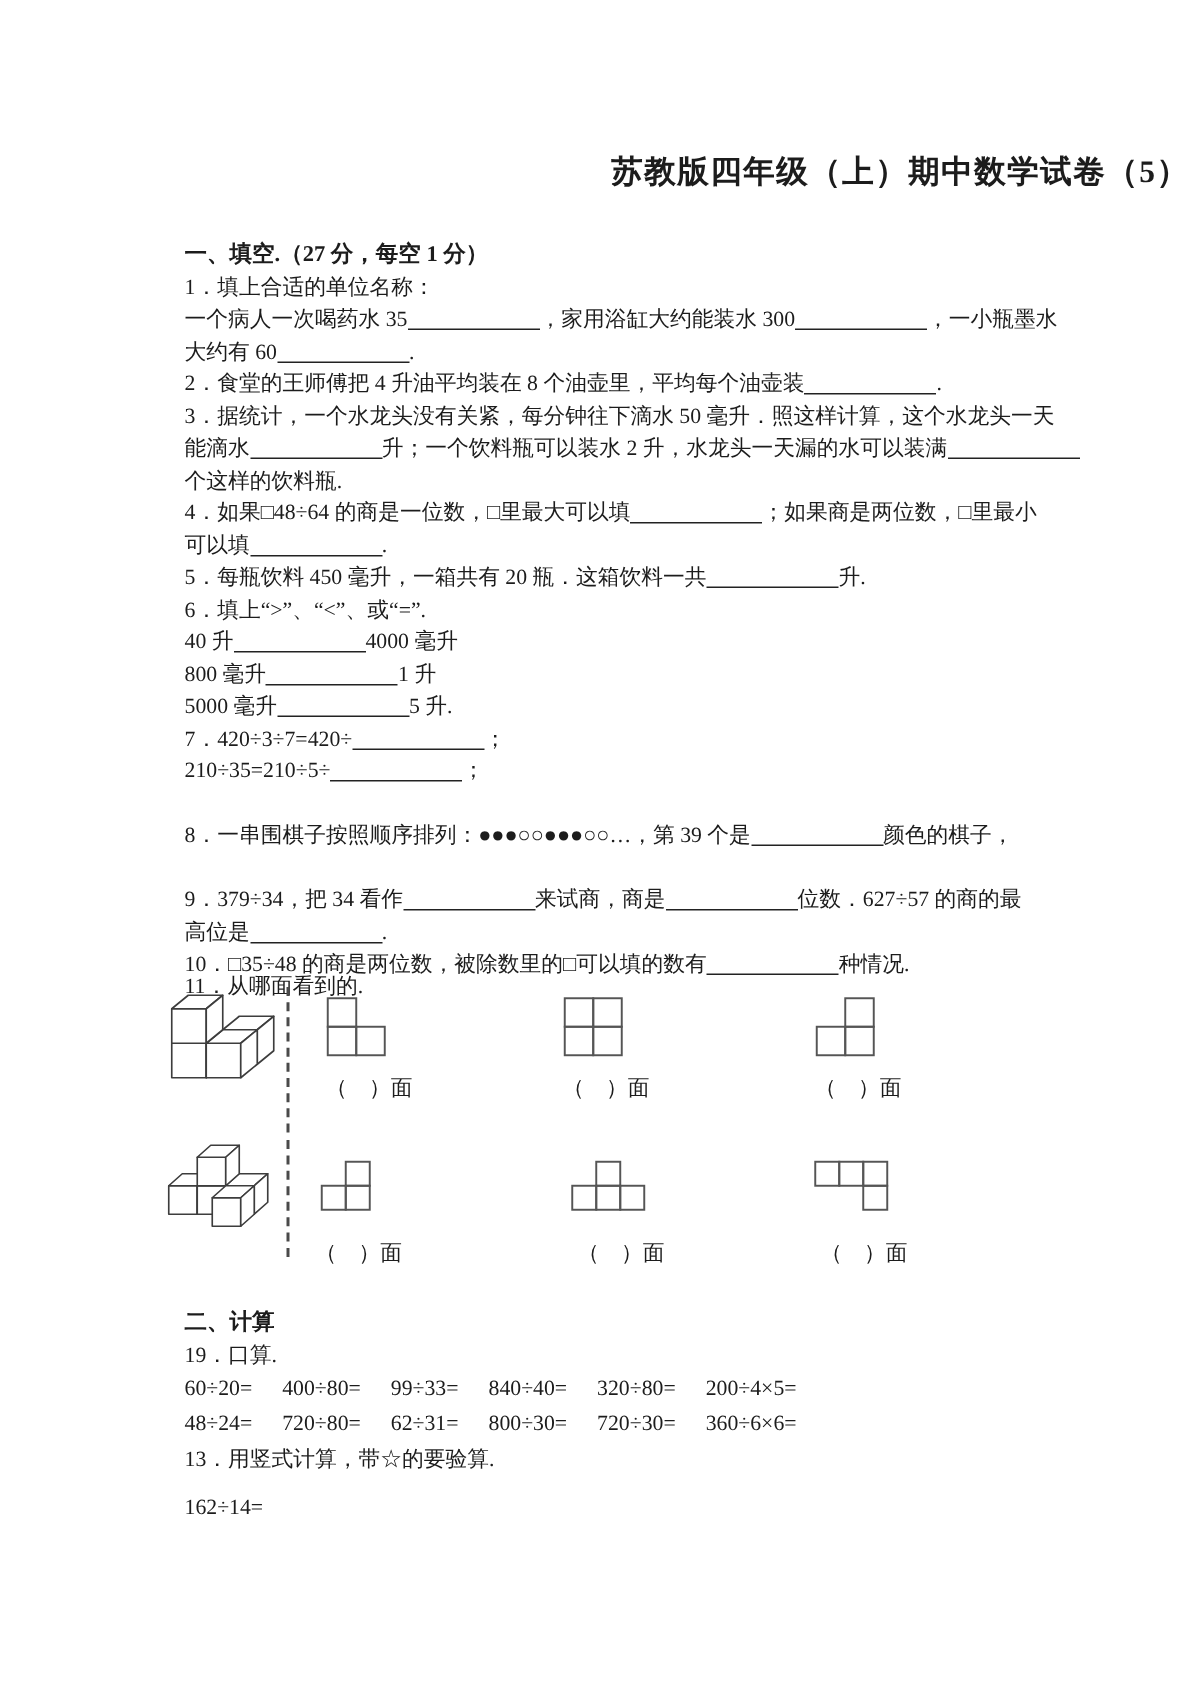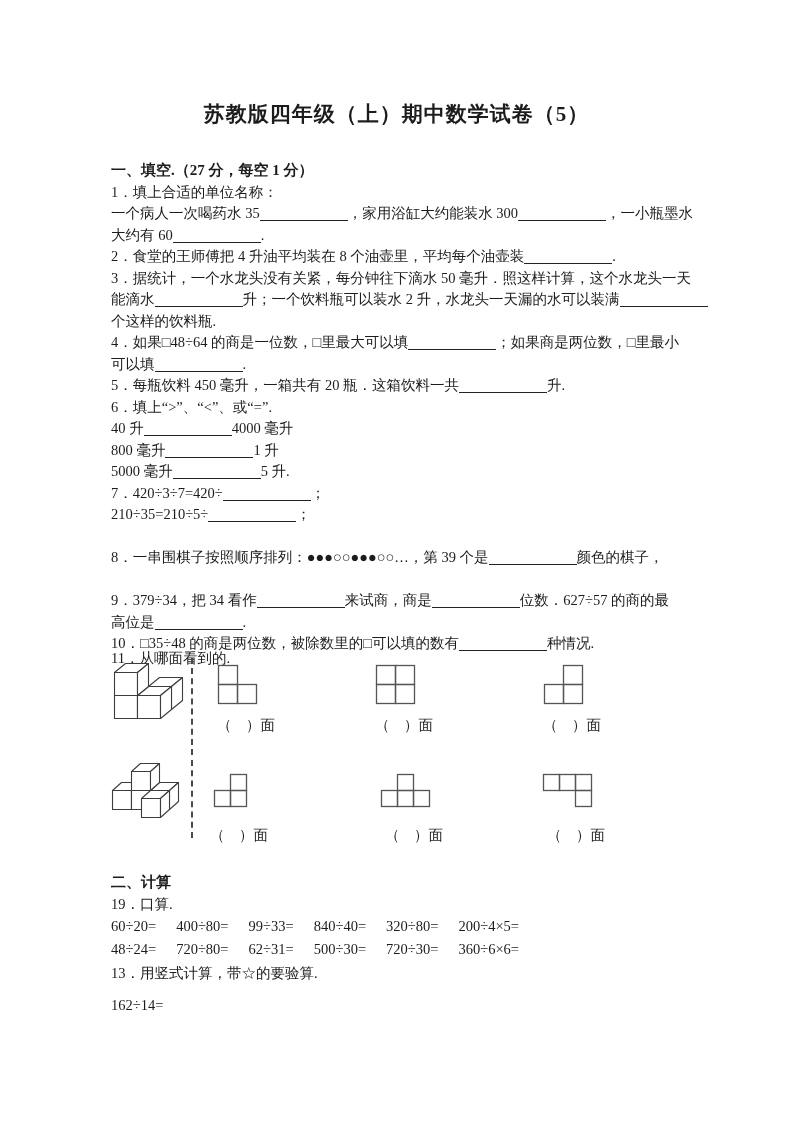--- a/index.html
+++ b/index.html
@@ -1,21 +1,21 @@
 <!DOCTYPE html>
 <html><head>
 <meta charset="utf-8">
 <style>
   html,body{margin:0;padding:0;}
   body{width:793px;height:1122px;background:#ffffff;position:relative;
        font-family:"Liberation Serif","DejaVu Serif",serif;color:#1c1c1c;overflow:hidden;}
-  .title{position:absolute;top:100px;left:0;width:793px;text-align:center;
+  .title{position:absolute;top:100px;left:0;width:793px;text-align:right;
          font-size:21px;font-weight:bold;letter-spacing:1px;white-space:nowrap;}
   .content{position:absolute;left:111px;top:0;width:640px;height:1122px;}
-  .line{position:absolute;left:0;white-space:nowrap;font-size:14.5px;line-height:20px;text-align:center;}
+  .line{position:absolute;left:12px;white-space:nowrap;font-size:14.5px;line-height:20px;text-align:center;}
   .bold{font-weight:bold;font-size:15px;}
   .blank{display:inline-block;width:88px;height:12px;border-bottom:1.3px solid #222;
          vertical-align:-3px;}
   .fig-row{position:absolute;left:0;width:610px;}
   .dash-sep{position:absolute;width:0;border-left:2px dashed #4a4a4a;}
   .cube-fig,.opt-shape{position:absolute;}
   .opt-caption{position:absolute;width:76px;text-align:center;font-size:14.5px;white-space:nowrap;}
   .oral-item{display:inline-block;margin-right:20px;}
 </style>
 </head>
@@ -121,16 +121,16 @@
           <rect x="17.5" y="1.5" width="16" height="16" fill="none" stroke="#555555" stroke-width="1.3"></rect>
           <rect x="33.5" y="1.5" width="16" height="16" fill="none" stroke="#555555" stroke-width="1.3"></rect>
           <rect x="33.5" y="17.5" width="16" height="16" fill="none" stroke="#555555" stroke-width="1.3"></rect>
         </svg></div>
       <div class="opt-caption" style="left: 427px; top: 68px;">（　）面</div>
     </div>
 
   <div class="line bold" style="top:872px">二、计算</div>
   <div class="line fill-line" style="top:894px">19．口算.</div>
   <div class="line" style="top:916px" id="oral0"><span class="oral-item">60÷20=</span><span class="oral-item">400÷80=</span><span class="oral-item">99÷33=</span><span class="oral-item">840÷40=</span><span class="oral-item">320÷80=</span><span class="oral-item">200÷4×5=</span></div>
-  <div class="line" style="top:939px" id="oral1"><span class="oral-item">48÷24=</span><span class="oral-item">720÷80=</span><span class="oral-item">62÷31=</span><span class="oral-item">500÷30=</span><span class="oral-item">720÷30=</span><span class="oral-item">360÷6×6=</span></div>
+  <div class="line" style="top:939px" id="oral1"><span class="oral-item">48÷24=</span><span class="oral-item">720÷80=</span><span class="oral-item">62÷31=</span><span class="oral-item">800÷30=</span><span class="oral-item">720÷30=</span><span class="oral-item">360÷6×6=</span></div>
   <div class="line fill-line" style="top:963px">13．用竖式计算，带☆的要验算.</div>
   <div class="line fill-line" style="top:995px">162÷14=</div>
 </div>
 
 </body></html>

